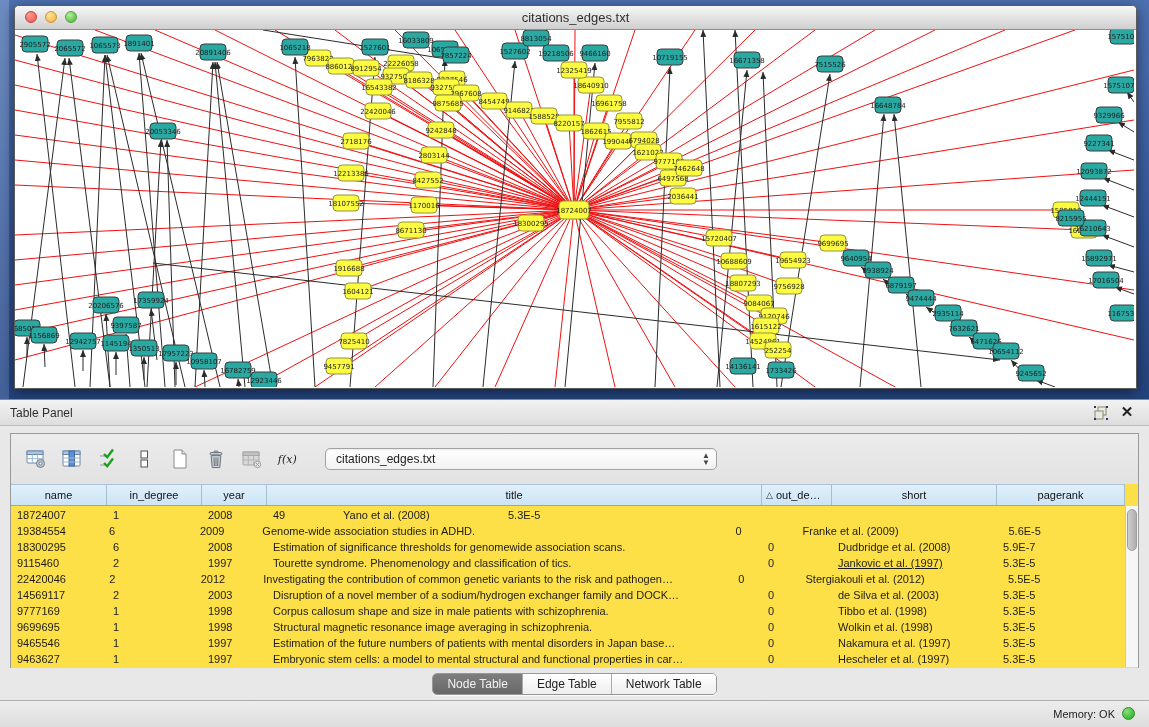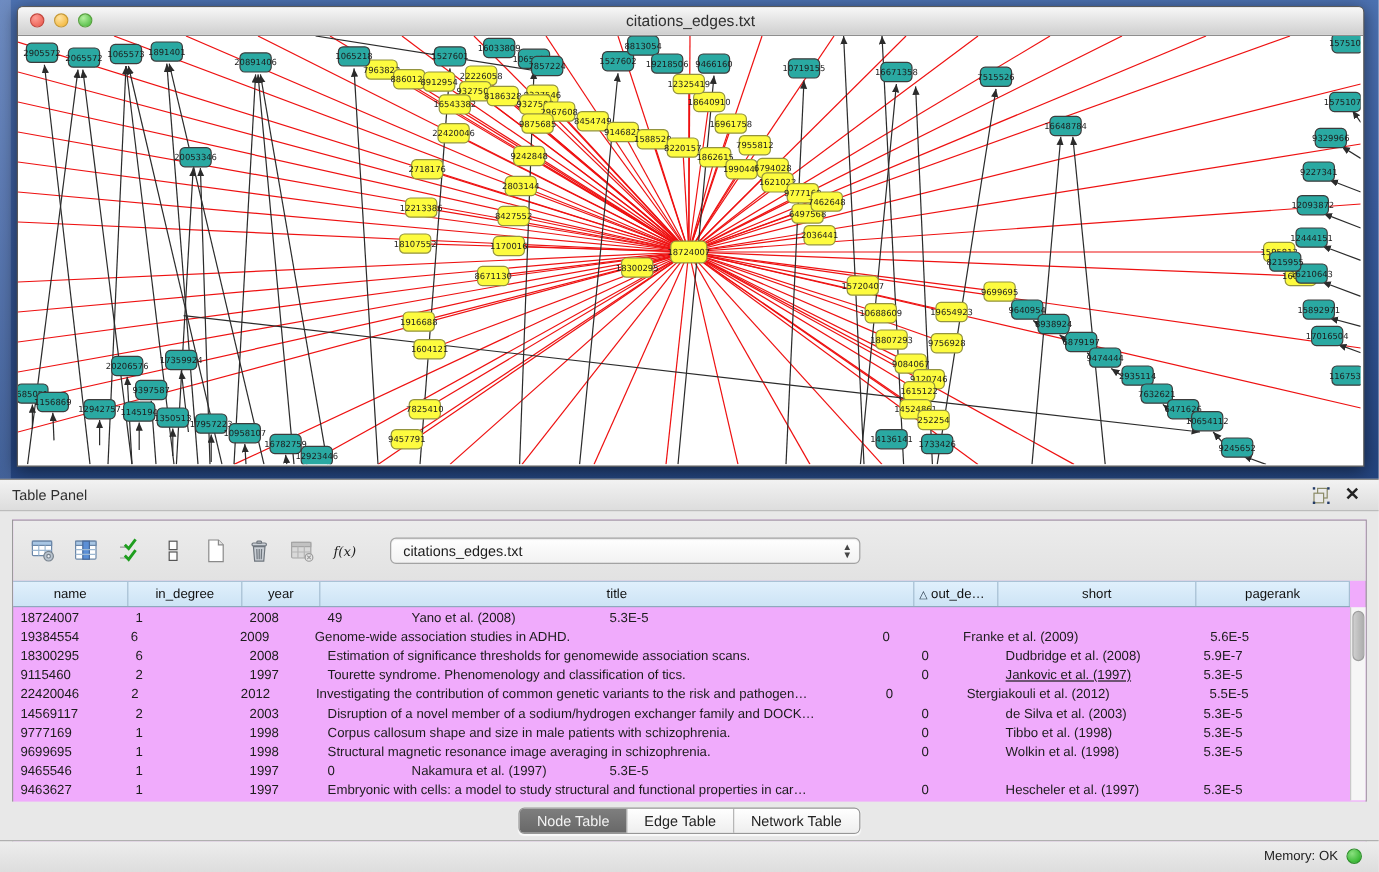--- a/index.html
+++ b/index.html
@@ -29,21 +29,21 @@
   
   #panel-header{position:absolute;left:0;top:399px;width:1149px;height:27px;box-sizing:border-box;
            background:linear-gradient(180deg,#f2f2f2,#dddddd);
            border-top:1px solid #8a8a8a;border-bottom:1px solid #bcbcbc;}
   #panel-title{position:absolute;left:10px;top:6px;font-size:12px;color:#2e2e2e;}
   #float-panel-button{position:absolute;right:40px;top:5px;width:16px;height:16px;cursor:pointer;}
   #close-panel-button{position:absolute;right:14px;top:3px;width:16px;height:18px;
            font-size:15px;font-weight:bold;color:#222;text-align:center;cursor:pointer;}
 
   #table-frame{position:absolute;left:10px;top:433px;width:1129px;height:278px;box-sizing:border-box;
-           border:1px solid #9a9a9a;background:#f0abfc;}
+           border:1px solid #9a9a9a;background:#fde047;}
   #tp-toolbar{position:absolute;left:0;top:0;width:100%;height:50px;box-sizing:border-box;
            background:linear-gradient(180deg,#ececec,#e2e2e2);display:flex;align-items:center;
            padding-left:12px;gap:10px;}
   .tbtn{width:26px;height:26px;display:flex;align-items:center;justify-content:center;cursor:pointer;}
   .tbtn svg{width:22px;height:22px;}
   #table-selector{margin-left:14px;width:392px;height:22px;box-sizing:border-box;
            border:1px solid #a3a3a3;border-radius:5px;background:linear-gradient(180deg,#ffffff,#f2f2f2);
            display:flex;align-items:center;padding:0 6px 0 10px;cursor:pointer;
            box-shadow:inset 0 1px 1px rgba(0,0,0,.08);}
   #table-selector .val{flex:1;font-size:12px;color:#1c1c1c;}
@@ -881,29 +881,30 @@
           <div class="td" style="width: 65px;">1998</div>
           <div class="td" style="width: 495px;">Structural magnetic resonance image averaging in schizophrenia.</div>
           <div class="td" style="width: 70px;">0</div>
           <div class="td" style="width: 165px;">Wolkin et al. (1998)</div>
           <div class="td" style="width: 128px;">5.3E-5</div>
         </div>
         <div class="tr">
           <div class="td" style="width: 96px;">9465546</div>
           <div class="td" style="width: 95px;">1</div>
           <div class="td" style="width: 65px;">1997</div>
+          <div class="td" style="width: 495px;">Estimation of the future numbers of patients with mental disorders in Japan base…</div>
           <div class="td" style="width: 70px;">0</div>
           <div class="td" style="width: 165px;">Nakamura et al. (1997)</div>
           <div class="td" style="width: 128px;">5.3E-5</div>
         </div>
         <div class="tr">
           <div class="td" style="width: 96px;">9463627</div>
           <div class="td" style="width: 95px;">1</div>
           <div class="td" style="width: 65px;">1997</div>
-          <div class="td" style="width: 495px;">Embryonic with cells: a model to study structural and functional properties in car…</div>
+          <div class="td" style="width: 495px;">Embryonic stem cells: a model to mental structural and functional properties in car…</div>
           <div class="td" style="width: 70px;">0</div>
           <div class="td" style="width: 165px;">Hescheler et al. (1997)</div>
           <div class="td" style="width: 128px;">5.3E-5</div>
         </div>
       </div>
     <div id="table-scrollbar">
       <div id="scrollbar-thumb"></div>
     </div>
   </div>
 

